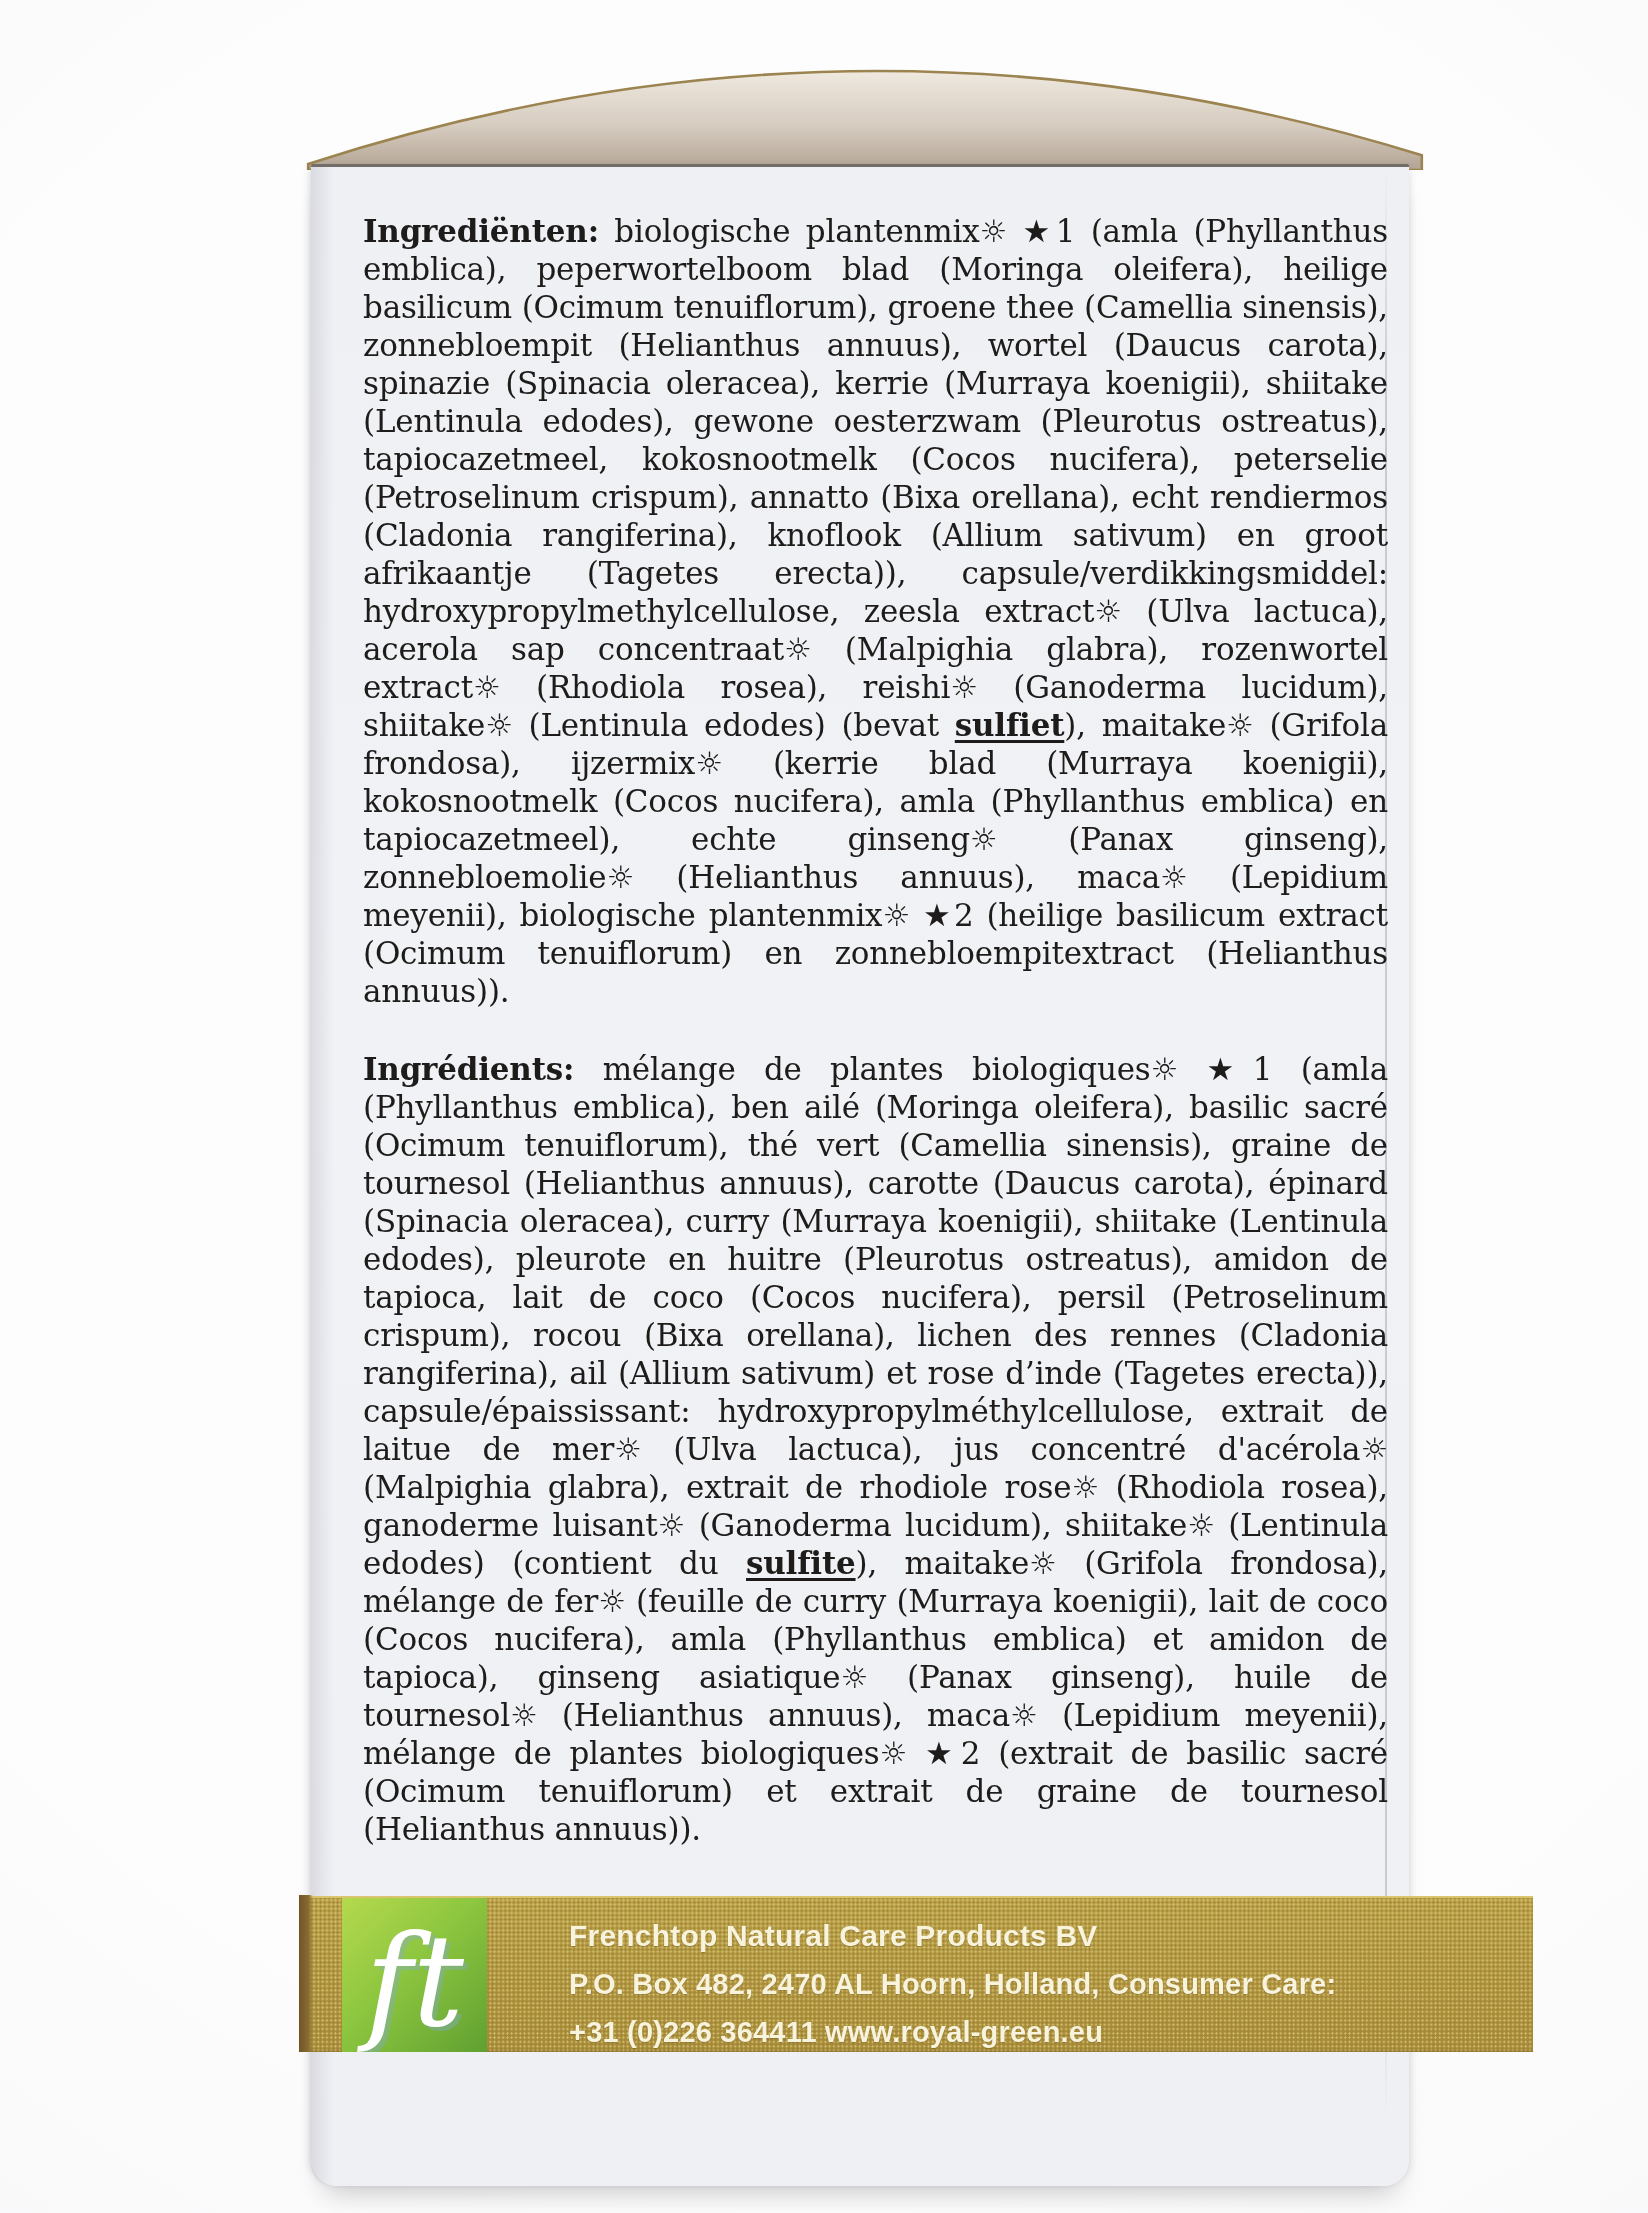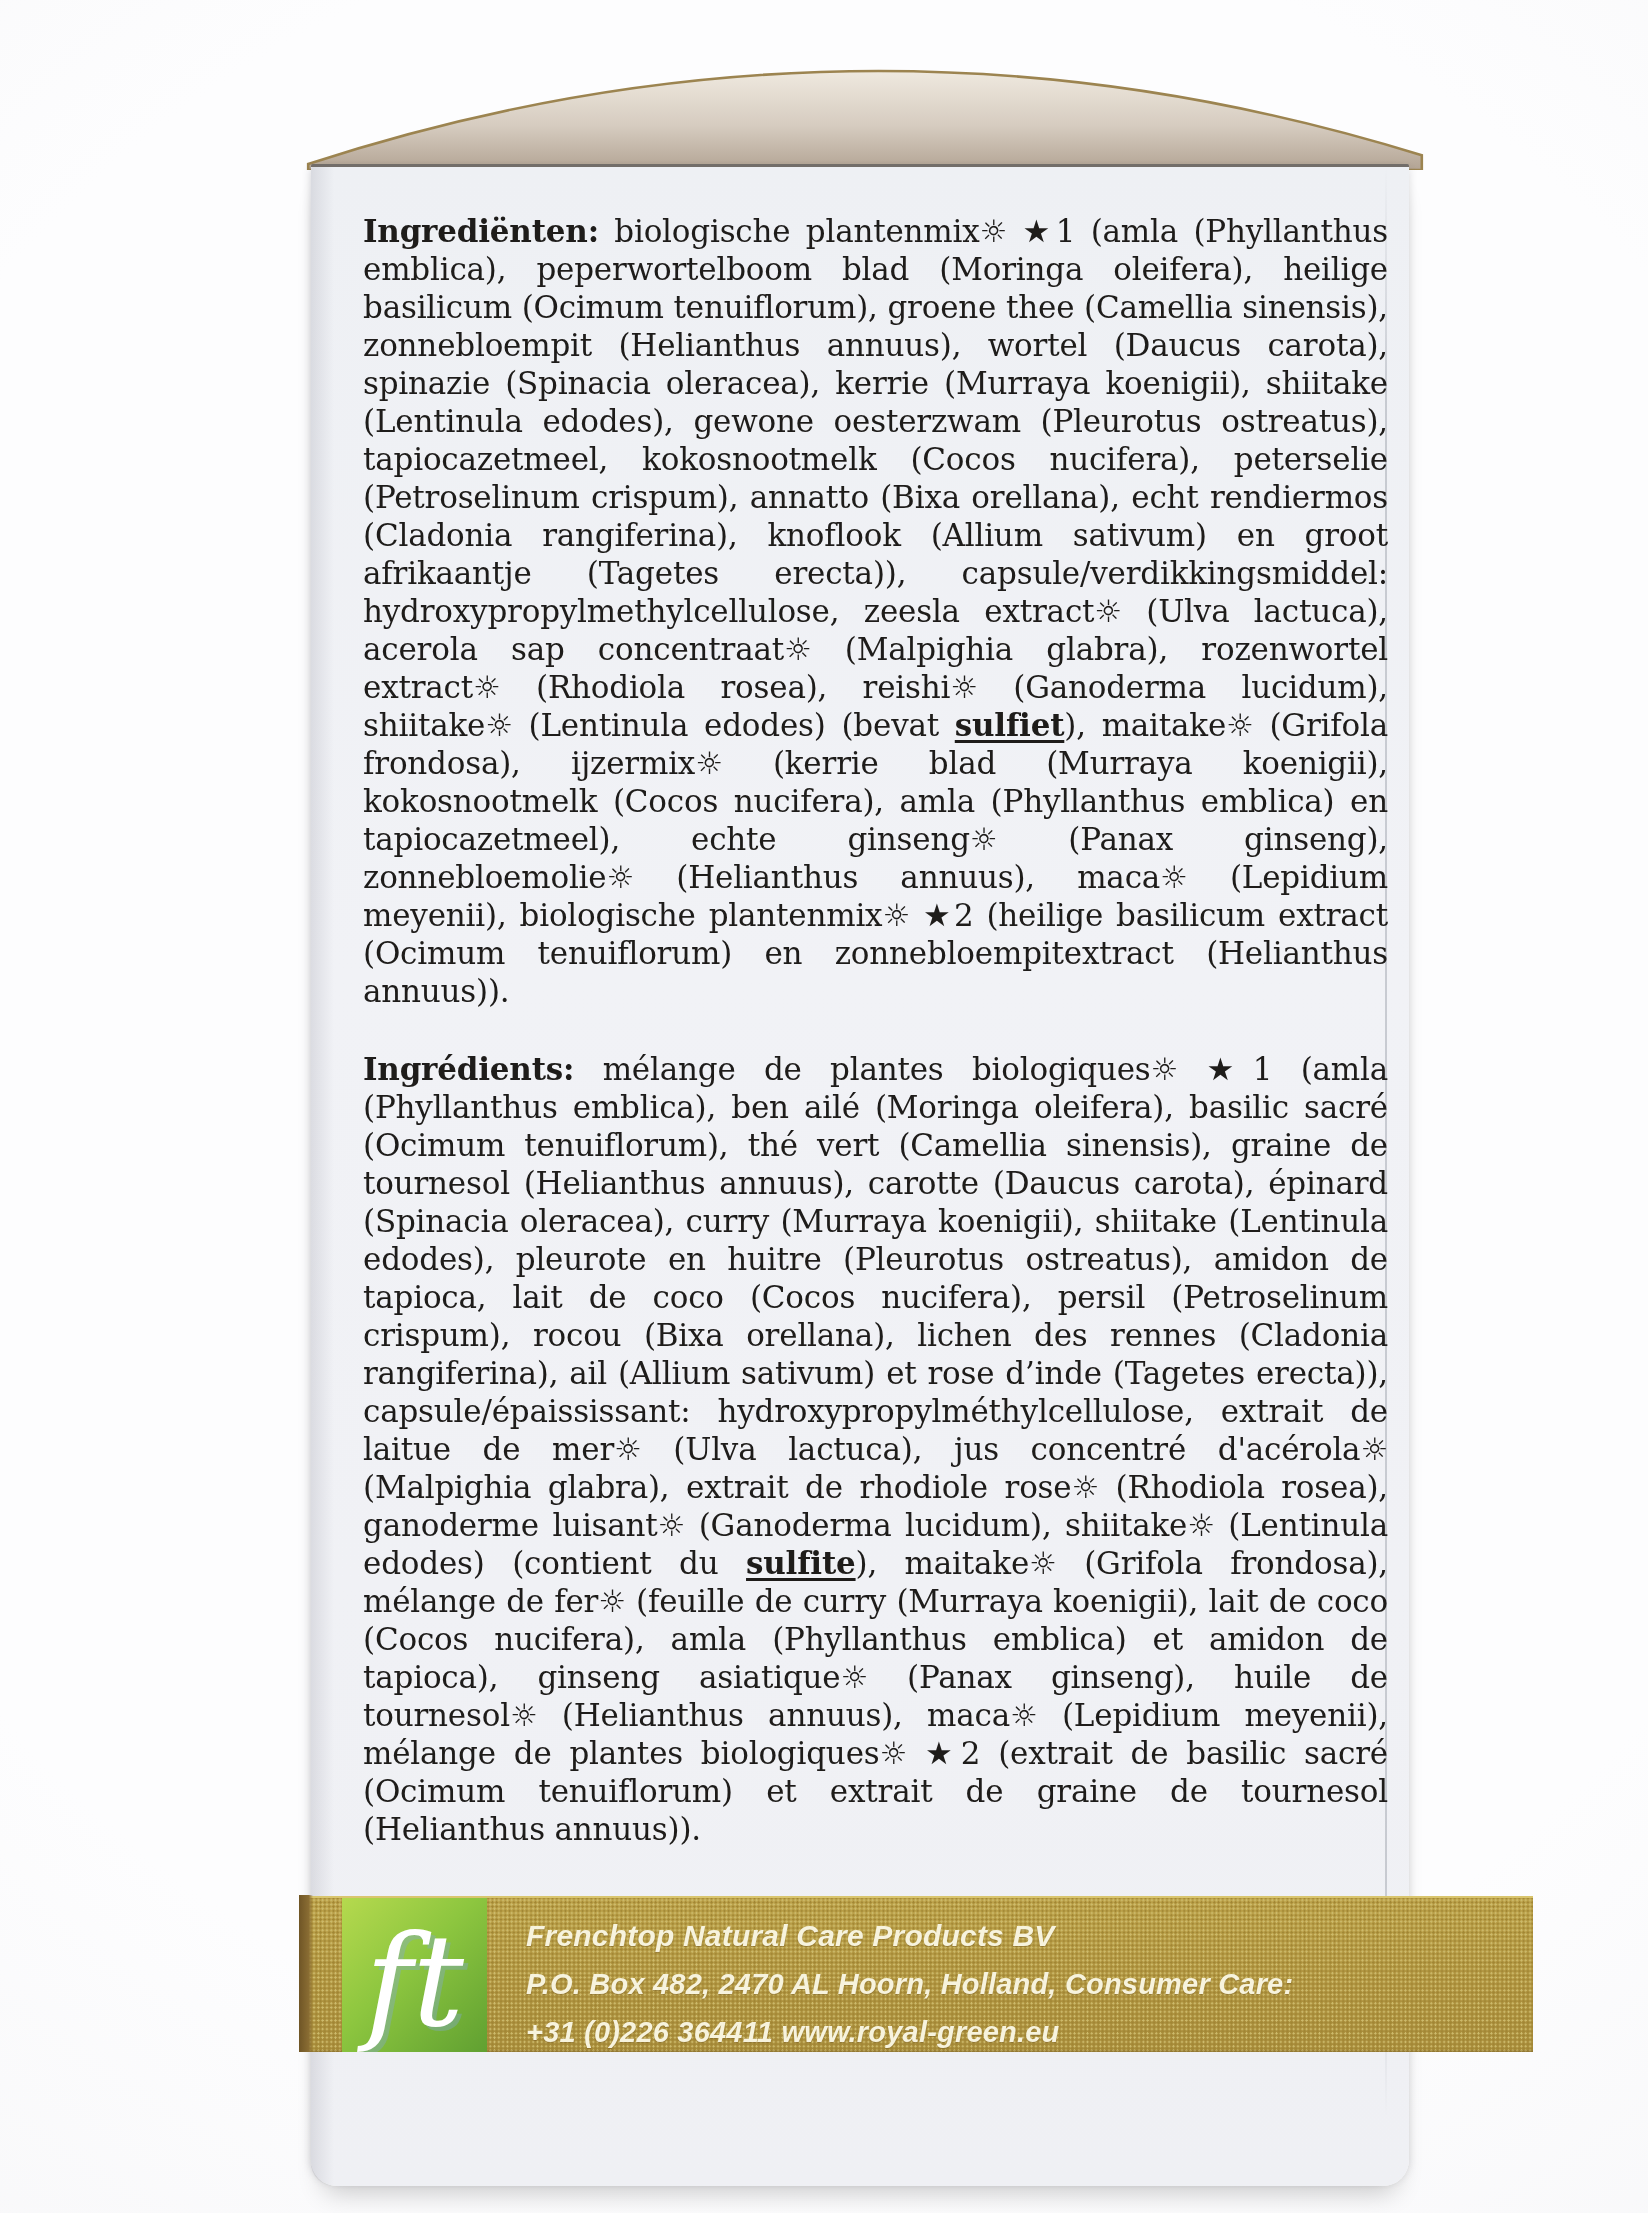--- a/index.html
+++ b/index.html
@@ -55,23 +55,24 @@
     background:linear-gradient(135deg,#b5d94e 0%,#8dc63f 45%,#60a031 100%);
     display:flex;align-items:center;justify-content:center;overflow:hidden;
   }
   .logo-square span{
     font-family:"DejaVu Serif",serif;font-style:italic;font-weight:400;
     font-size:128px;line-height:128px;color:#ffffff;margin-top:12px;
     text-shadow:4.3px 3.5px 0 rgba(130,170,205,.40);
   }
   .brand-info{
     position:absolute;left:227px;top:14px;color:#f7f3dd;
-    font-family:"Liberation Sans",sans-serif;font-weight:bold;font-style:italic;
+    font-family:"Liberation Sans",sans-serif;font-weight:bold;
     font-size:30px;line-height:48px;letter-spacing:0.2px;white-space:nowrap;
     text-shadow:0 0.9px 0.9px rgba(110,85,30,.45);
+    padding-left:43px;
   }
   .brand-info .line2,.brand-info .line3{font-size:29px;}
 </style>
 </head>
 <body>
 
 <div class="photo">
 
   <svg class="lid" viewBox="0 0 1300 125" preserveAspectRatio="none">
     <defs>

